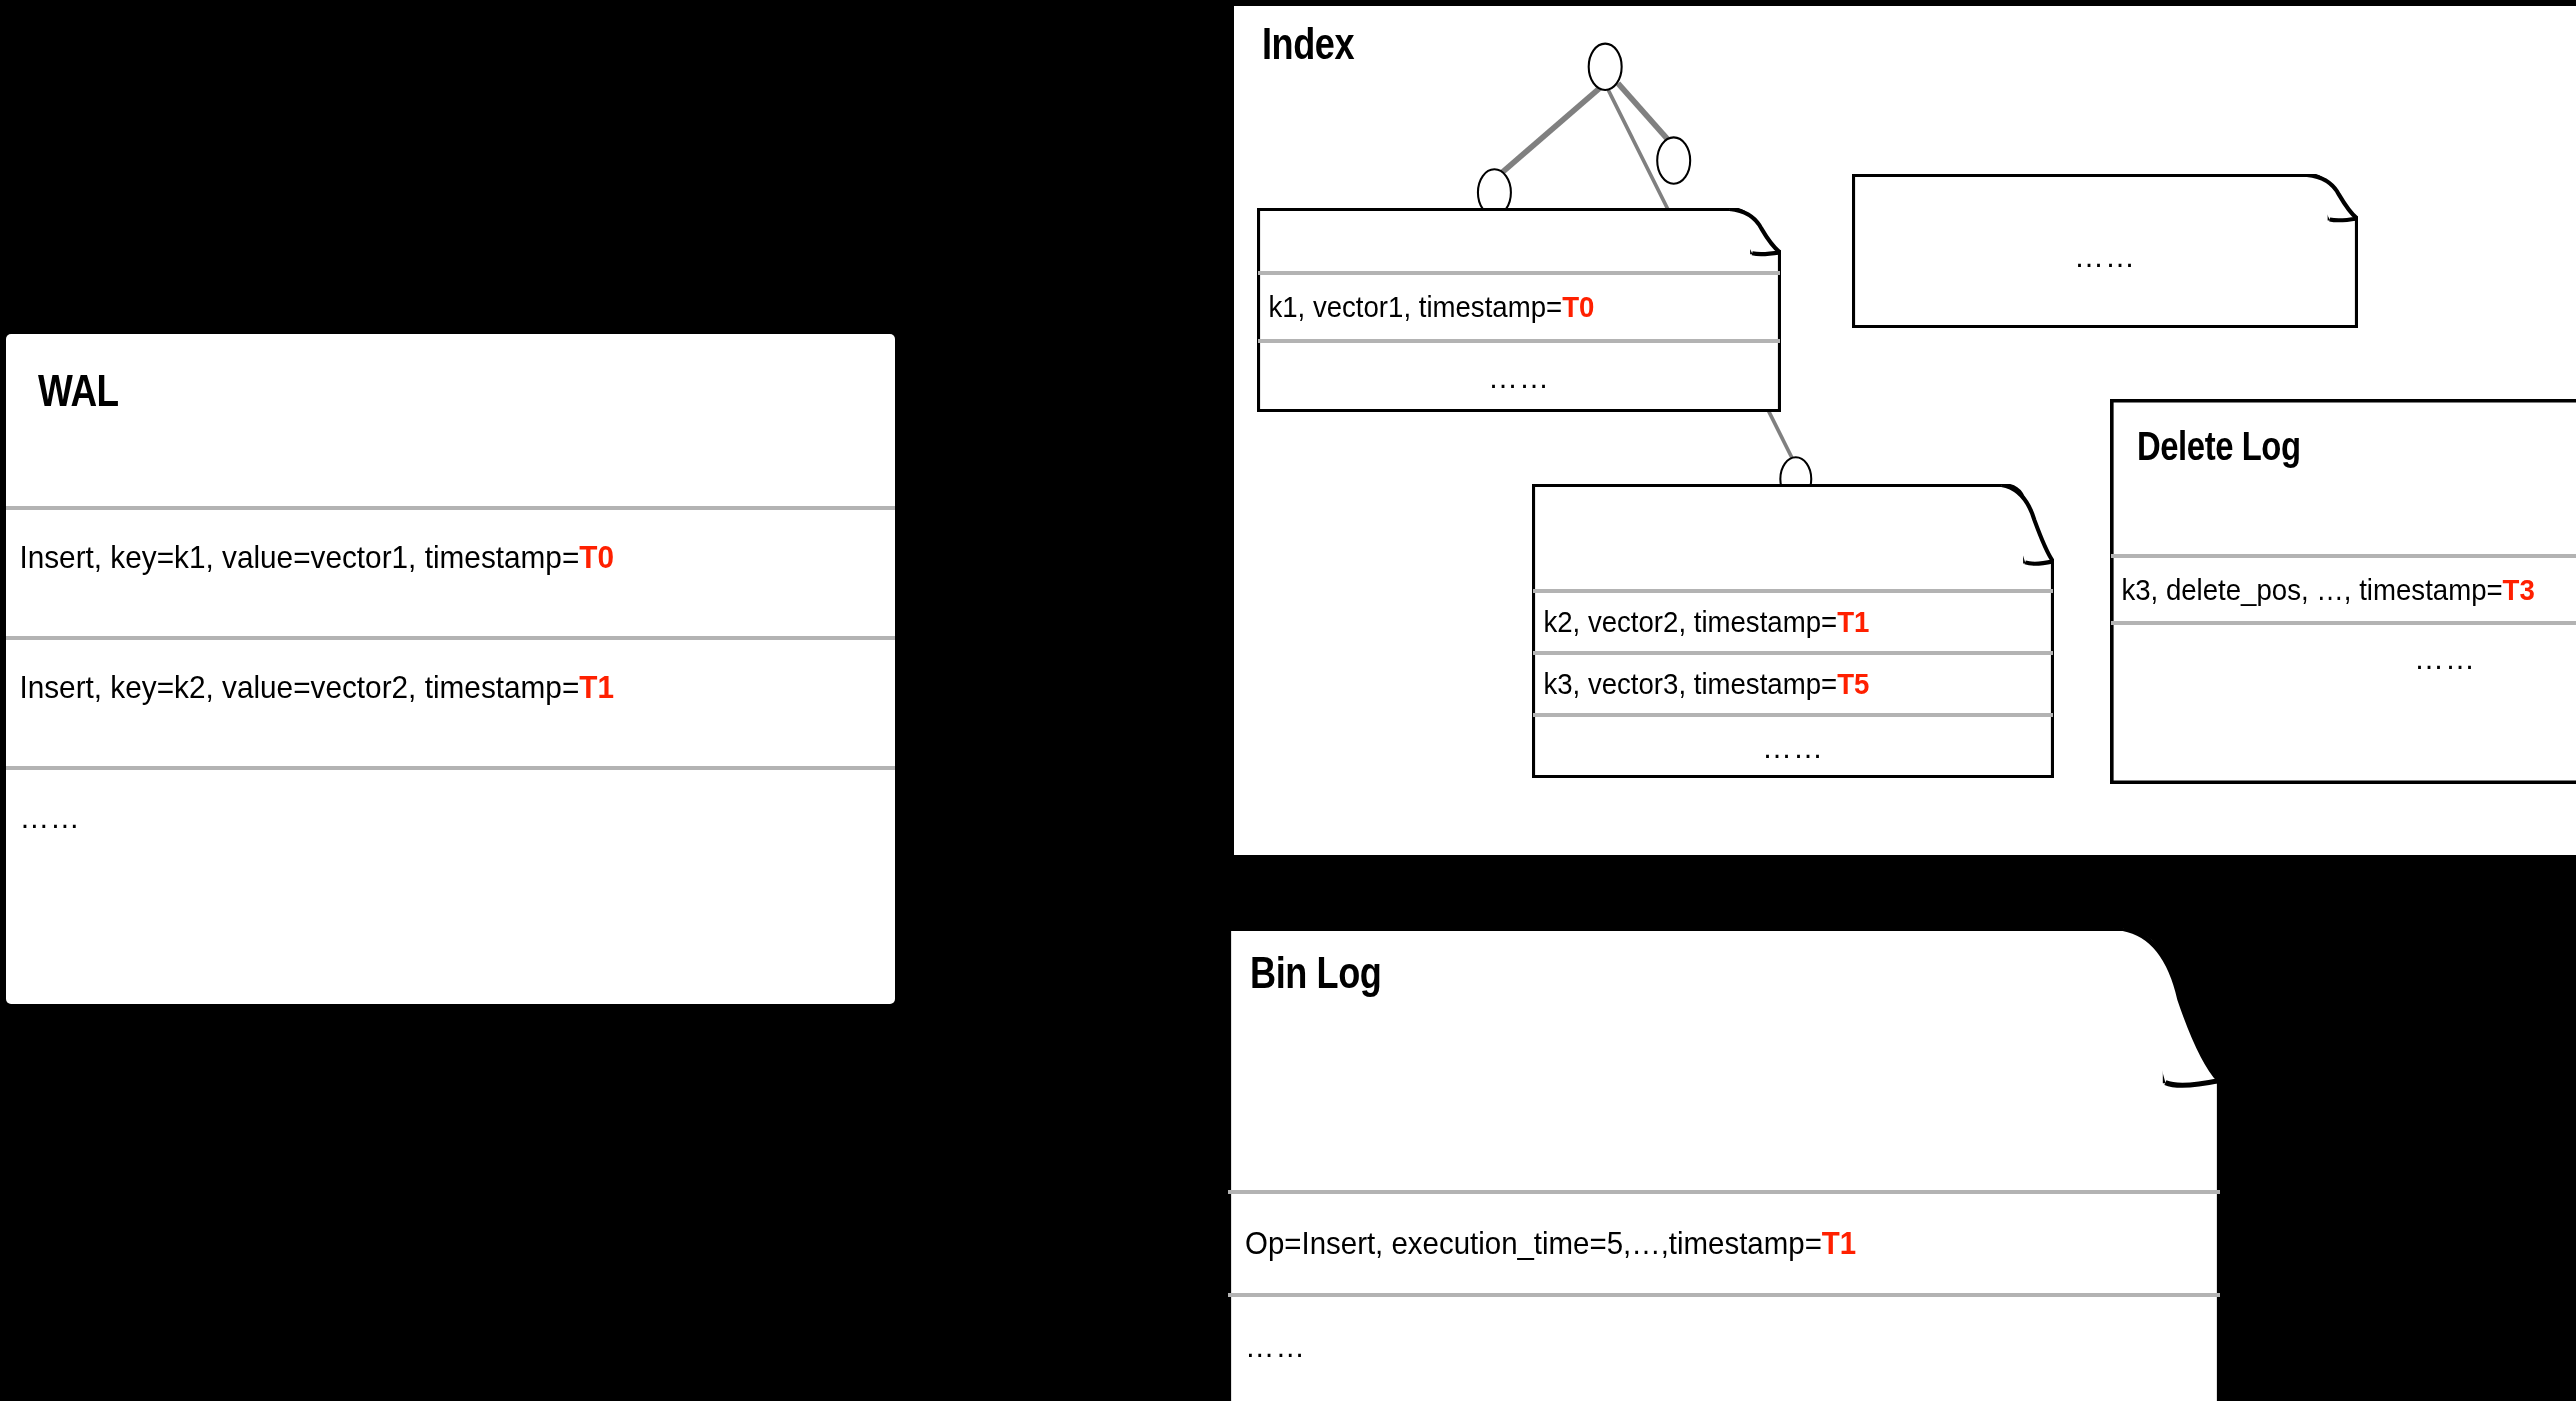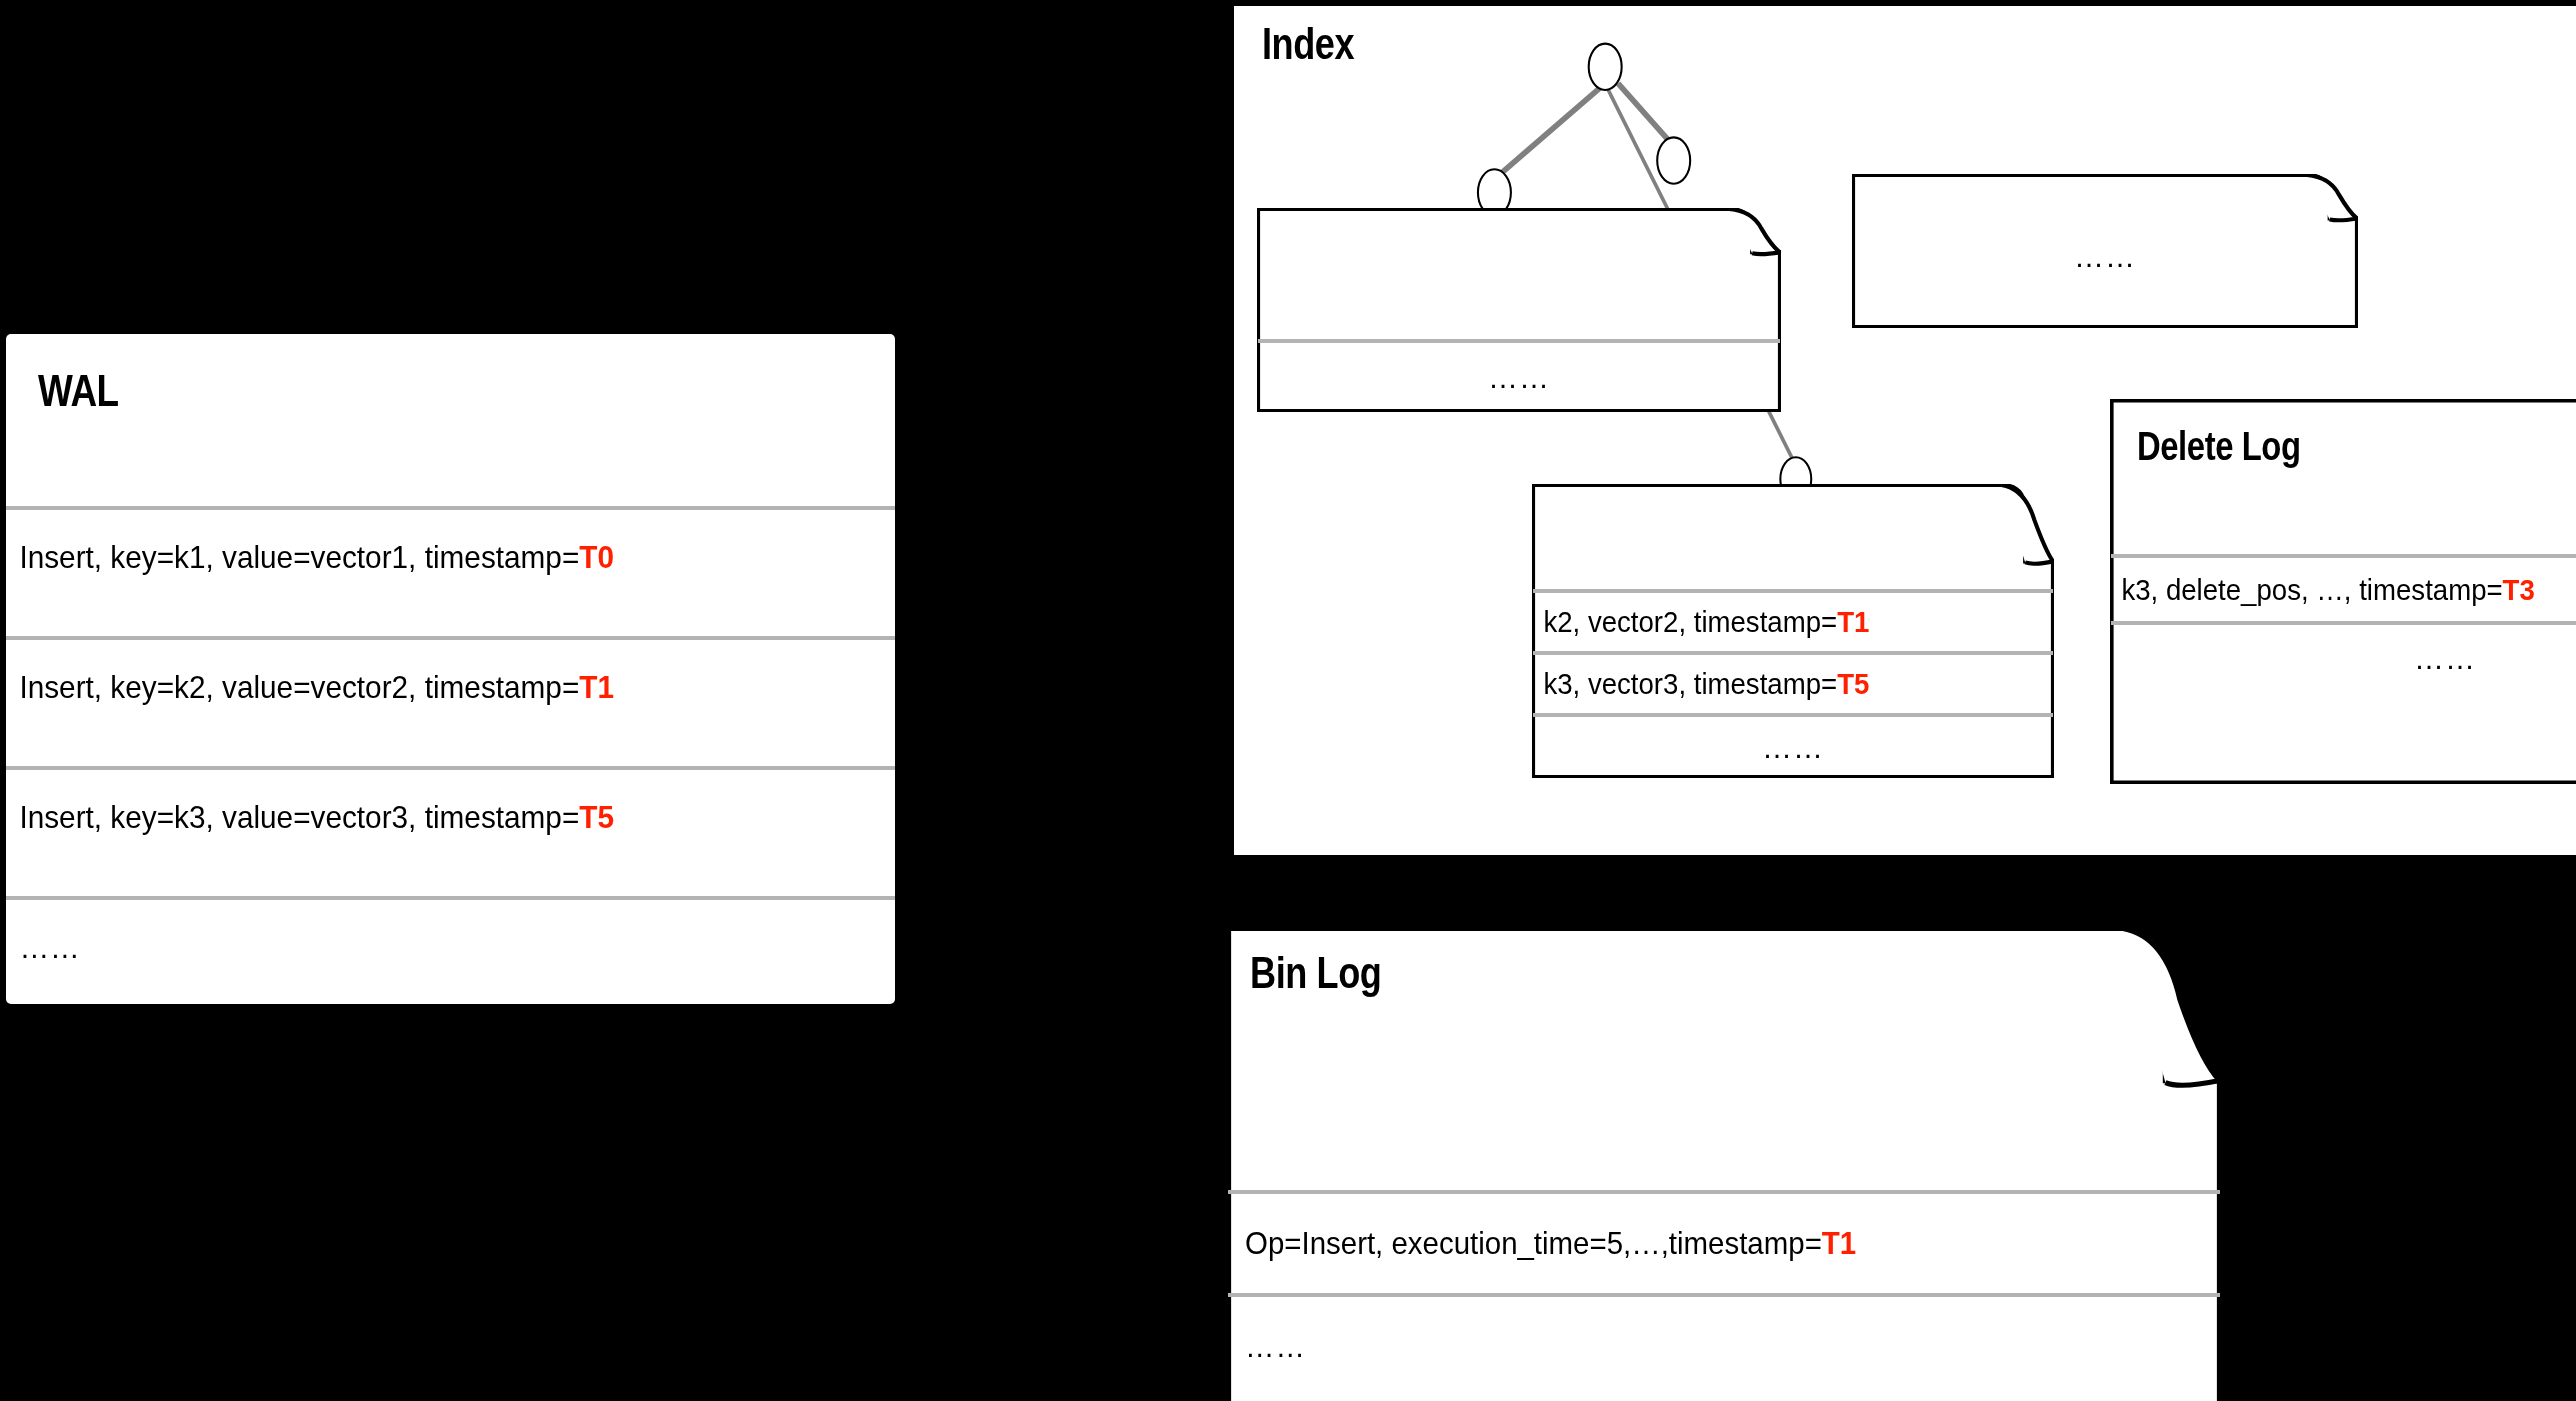--- a/index.html
+++ b/index.html
@@ -175,23 +175,20 @@
 <body>
 
 <div class="panel" id="wal">
   <div class="panel-title">WAL</div>
   <div class="wal-rows">
     <div class="wal-row">
       <span class="rowtext"><span>Insert, key=k1, value=vector1, timestamp=</span><span class="ts">T0</span></span>
     </div>
     <div class="wal-row">
       <span class="rowtext"><span>Insert, key=k2, value=vector2, timestamp=</span><span class="ts">T1</span></span>
-    </div>
-    <div class="wal-row">
-      <span class="rowtext"><span>Insert, key=k3, value=vector3, timestamp=</span><span class="ts">T5</span></span>
     </div>
     <div class="wal-row">
       <span class="rowtext ell">……</span>
     </div>
   </div>
 </div>
 
 <div class="panel" id="index-panel">
   <div class="panel-title">Index</div>
 
@@ -208,20 +205,23 @@
       <ellipse cx="1090" cy="918" rx="30" ry="42"></ellipse>
     </g>
   </svg>
 
   <div class="docbox" id="k1box">
     <svg class="doc-svg" viewBox="0 0 1018 396" preserveAspectRatio="none">
       <path d="M2,2 L918,2 Q960,2 962,44 L962,86 L1016,86 L1016,394 L2,394 Z" fill="#ffffff" stroke="#000000" stroke-width="8"></path>
       <path d="M918,2 Q962,6 980,40 Q1000,74 1016,86 Q980,92 962,88" fill="#ffffff" stroke="#000000" stroke-width="8"></path>
     </svg>
     <div class="doc-inner">
+      <div class="doc-row r1">
+        <span class="rowtext"><span>k1, vector1, timestamp=</span><span class="ts">T0</span></span>
+      </div>
       <div class="doc-row r2 centered">
         <span class="rowtext ell">……</span>
       </div>
     </div>
   </div>
 
   <div class="docbox" id="dotsbox">
     <svg class="doc-svg" viewBox="0 0 983 298" preserveAspectRatio="none">
       <path d="M2,2 L884,2 Q926,2 928,44 L928,86 L981,86 L981,296 L2,296 Z" fill="#ffffff" stroke="#000000" stroke-width="8"></path>
       <path d="M884,2 Q928,6 946,40 Q966,74 981,86 Q946,92 928,88" fill="#ffffff" stroke="#000000" stroke-width="8"></path>

